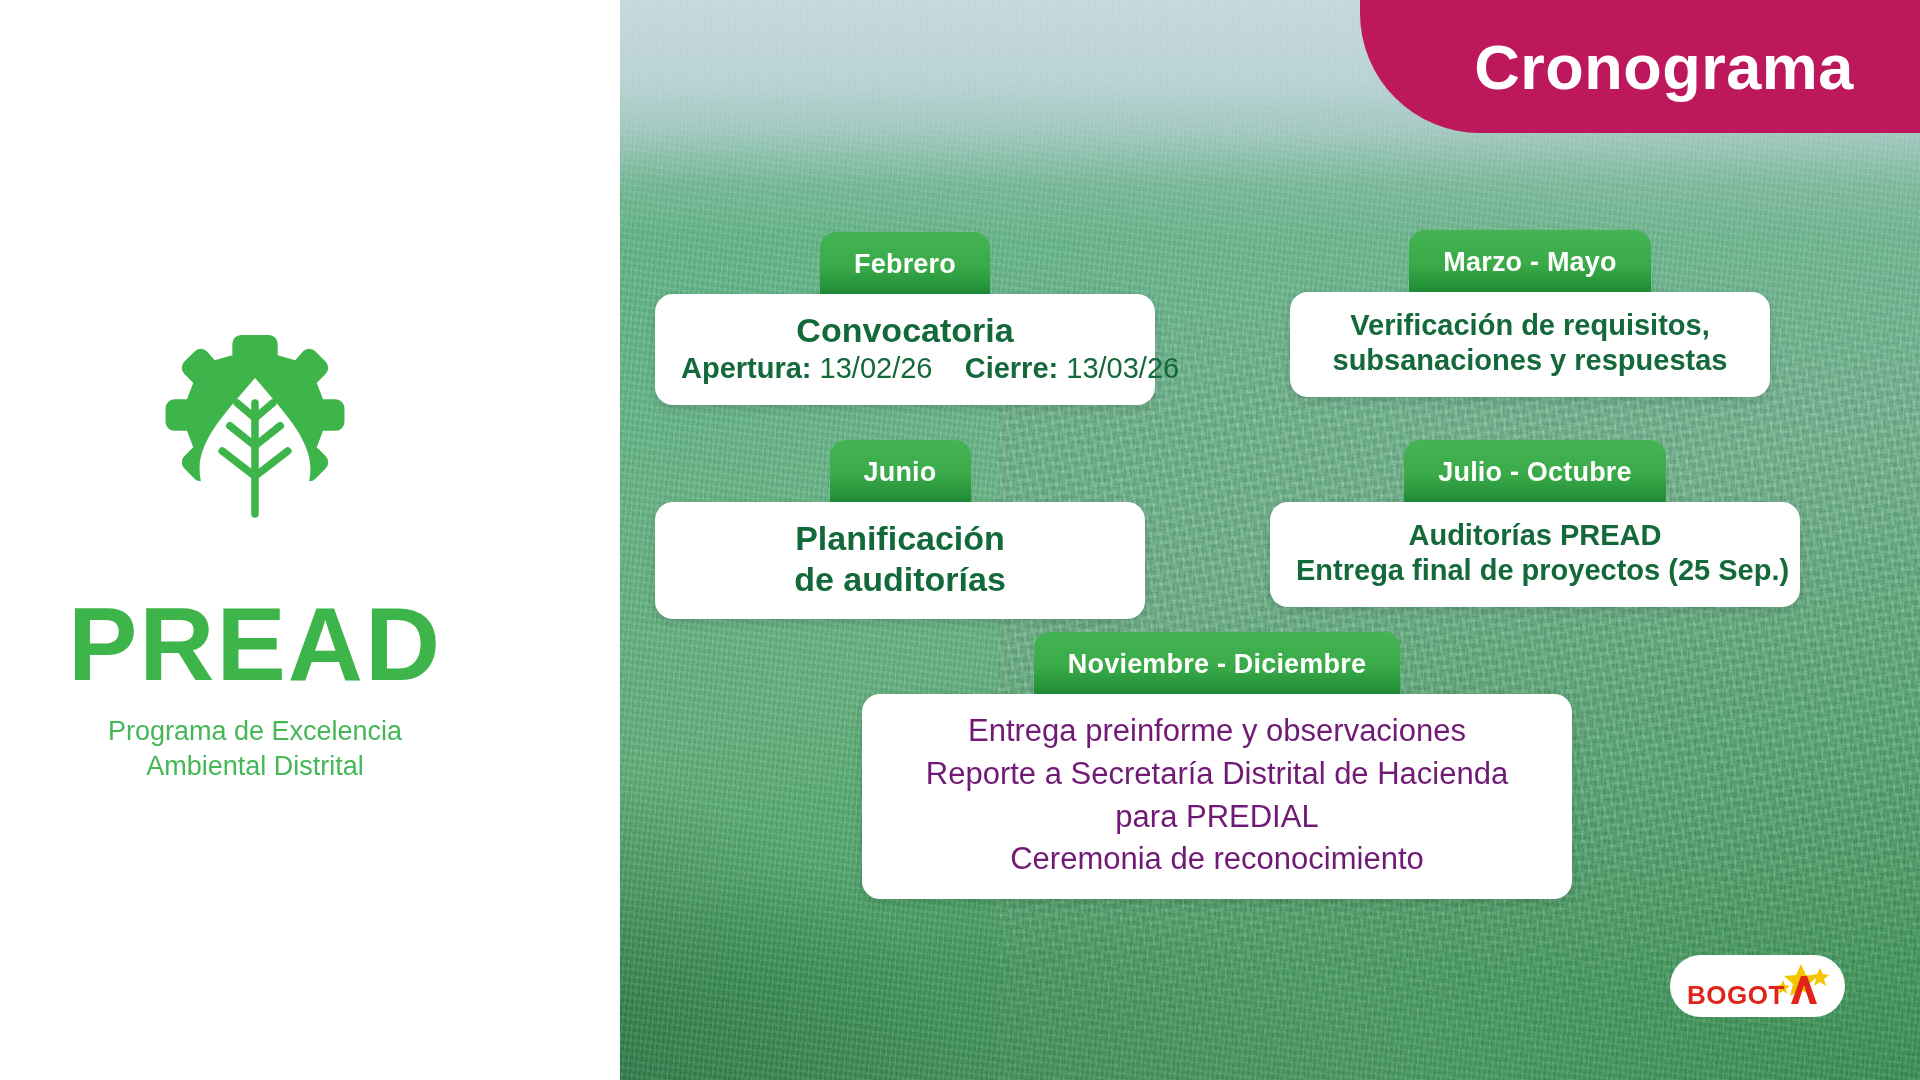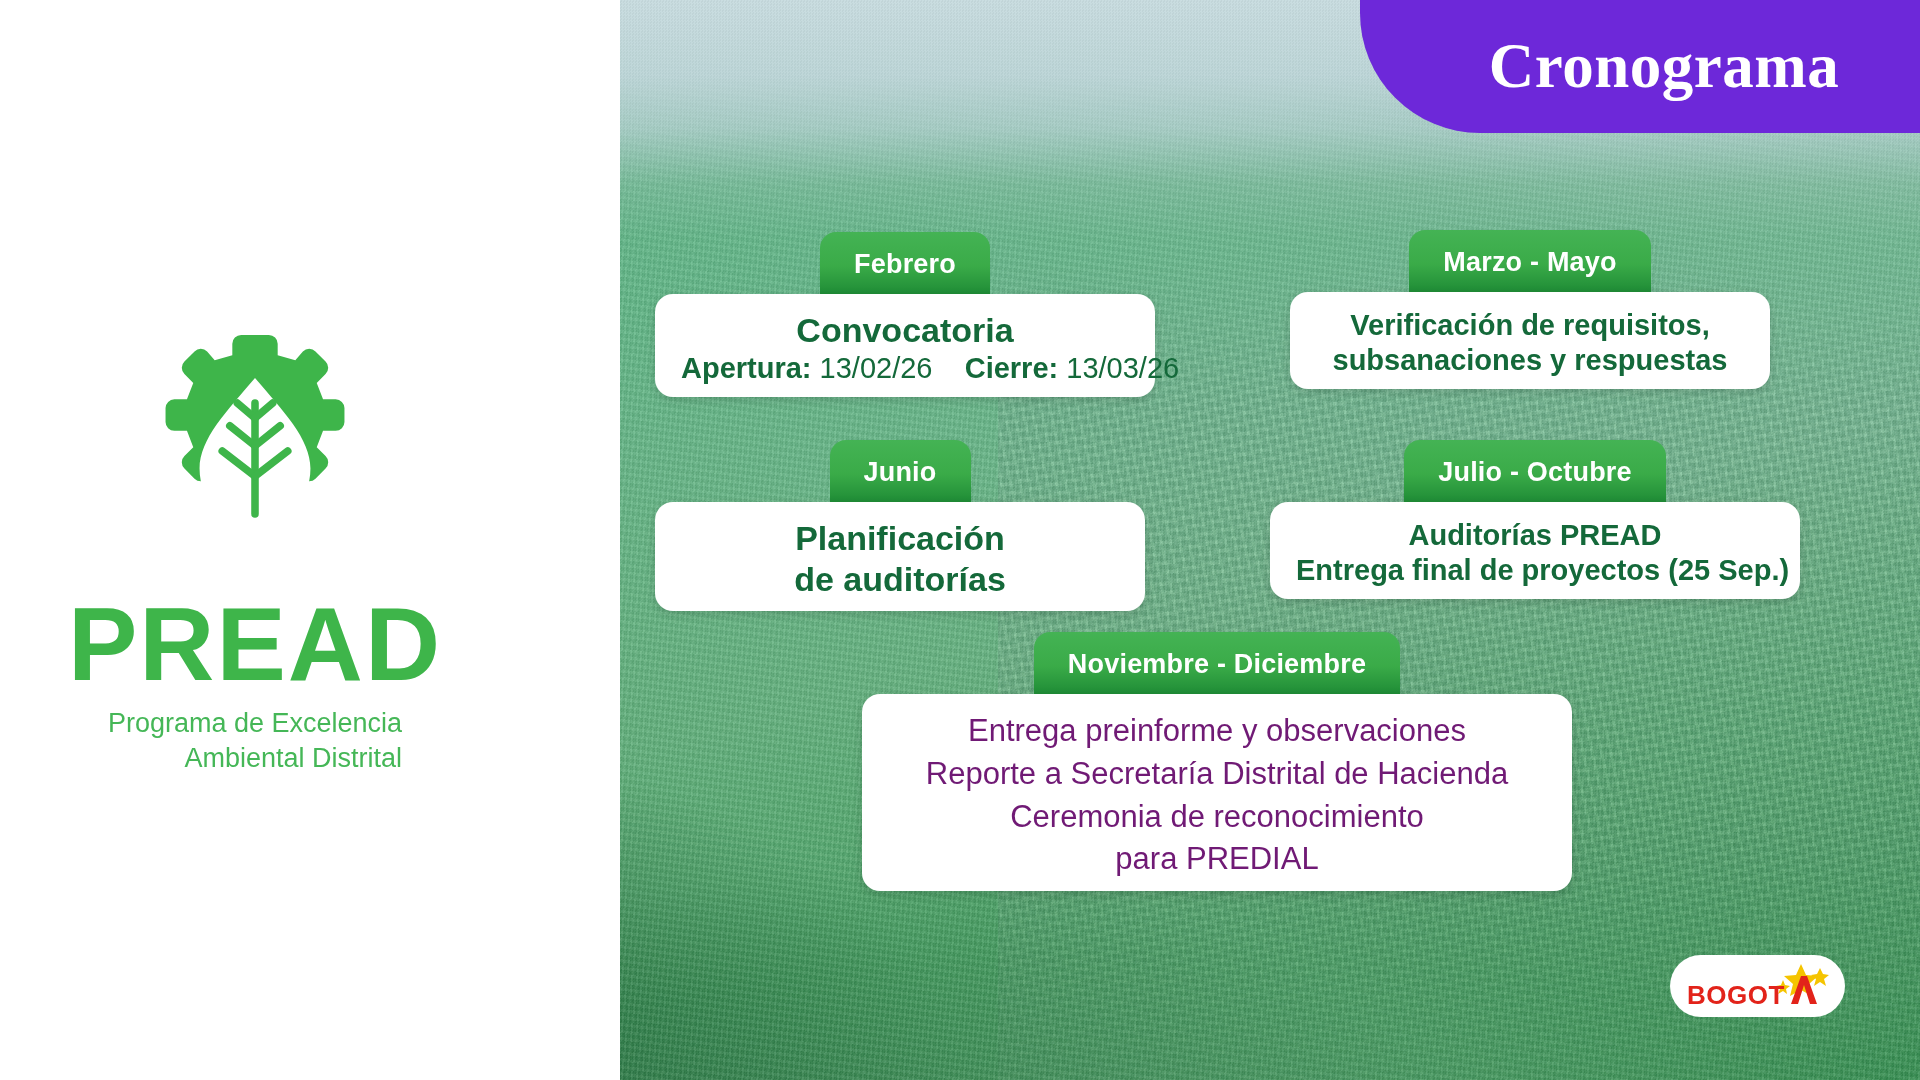--- a/index.html
+++ b/index.html
@@ -79,25 +79,24 @@
     position: absolute; left: 0; top: 0;
     width: 620px; height: 1080px;
     background: #ffffff;
   }
   .left-panel svg { display:block; width: 620px; height: 1080px; }
 
   
   .header-panel {
     position: absolute; right: 0; top: 0;
     width: 560px; height: 133px;
-    background: #6d28d9;
+    background: #be185d;
     border-bottom-left-radius: 120px;
     display: flex; align-items: center; justify-content: center;
     padding-left: 48px;
-    font-family: Liberation Serif, serif;
   }
   .header-title {
     color: #ffffff;
     font-size: 63px;
     font-weight: bold;
     letter-spacing: 0.5px;
     white-space: nowrap;
   }
 
   
@@ -112,22 +111,22 @@
     font-size: 104px;
     font-weight: bold;
     letter-spacing: 2px;
     line-height: 1;
     margin-top: 10px;
   }
   .logo-sub {
     color: #45b757;
     font-size: 27px;
     line-height: 1.28;
-    text-align: right;
-    margin-top: 10px;
+    text-align: center;
+    margin-top: 18px;
     white-space: nowrap;
   }
 
   
   .card { position: absolute; }
   .card-tab {
     position: relative;
     margin: 0 auto;
     background: linear-gradient(to bottom, #44b354 0%, #3aab48 55%, #1f8c36 100%);
     border-radius: 16px 16px 0 0;
@@ -138,21 +137,21 @@
     padding: 17px 34px 14px 34px;
     width: max-content;
     white-space: nowrap;
     letter-spacing: 0.2px;
   }
   .card-body {
     position: relative;
     background: #ffffff;
     border-radius: 18px;
     box-shadow: 0 3px 10px rgba(0,0,0,0.14);
-    padding: 16px 26px 10px 26px;
+    padding: 16px 26px 18px 26px;
     text-align: center;
     color: #14693a;
   }
   .card-line {
     font-size: 29px;
     font-weight: bold;
     line-height: 1.22;
     color: #14693a;
     white-space: nowrap;
   }
@@ -282,22 +281,22 @@
         <span class="light">(25 Sep.)</span>
       </div>
     </div>
   </div>
 
   <div class="card" id="card-nov-dic">
     <div class="card-tab">Noviembre - Diciembre</div>
     <div class="card-body">
       <div class="card-line">Entrega preinforme y observaciones</div>
       <div class="card-line">Reporte a Secretaría Distrital de Hacienda</div>
+      <div class="card-line">para PREDIAL</div>
       <div class="card-line">Ceremonia de reconocimiento</div>
-      <div class="card-line">para PREDIAL</div>
     </div>
   </div>
 
   <div class="bogota-badge">
     <svg viewBox="0 0 150 48" aria-hidden="true">
       <g fill="#f5c400">
         <polygon points="118,2 123,13 135,14 126,22 129,34 118,28 107,34 110,22 101,14 113,13"></polygon>
         <polygon points="137,6 140,12 146,13 141,17 143,24 137,20 131,24 133,17 128,13 134,12"></polygon>
         <polygon points="100,18 102,23 107,24 103,27 104,32 100,29 95,32 97,27 93,24 98,23"></polygon>
       </g>

